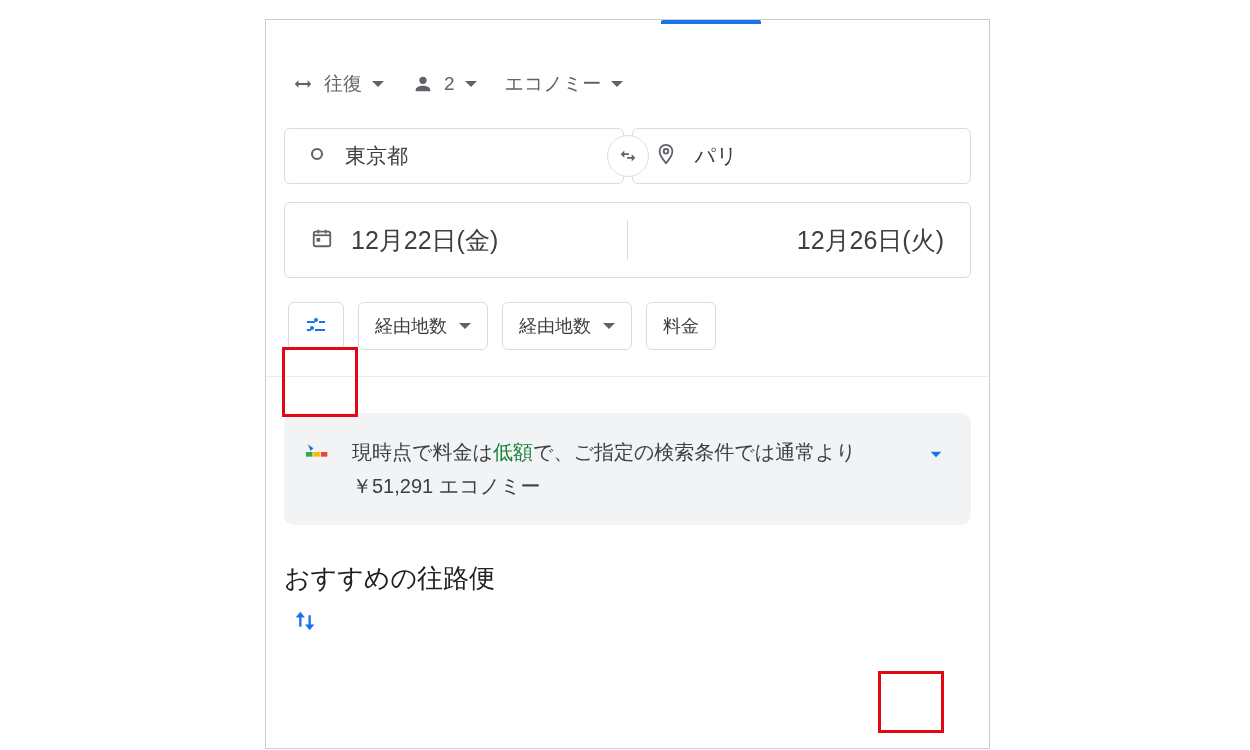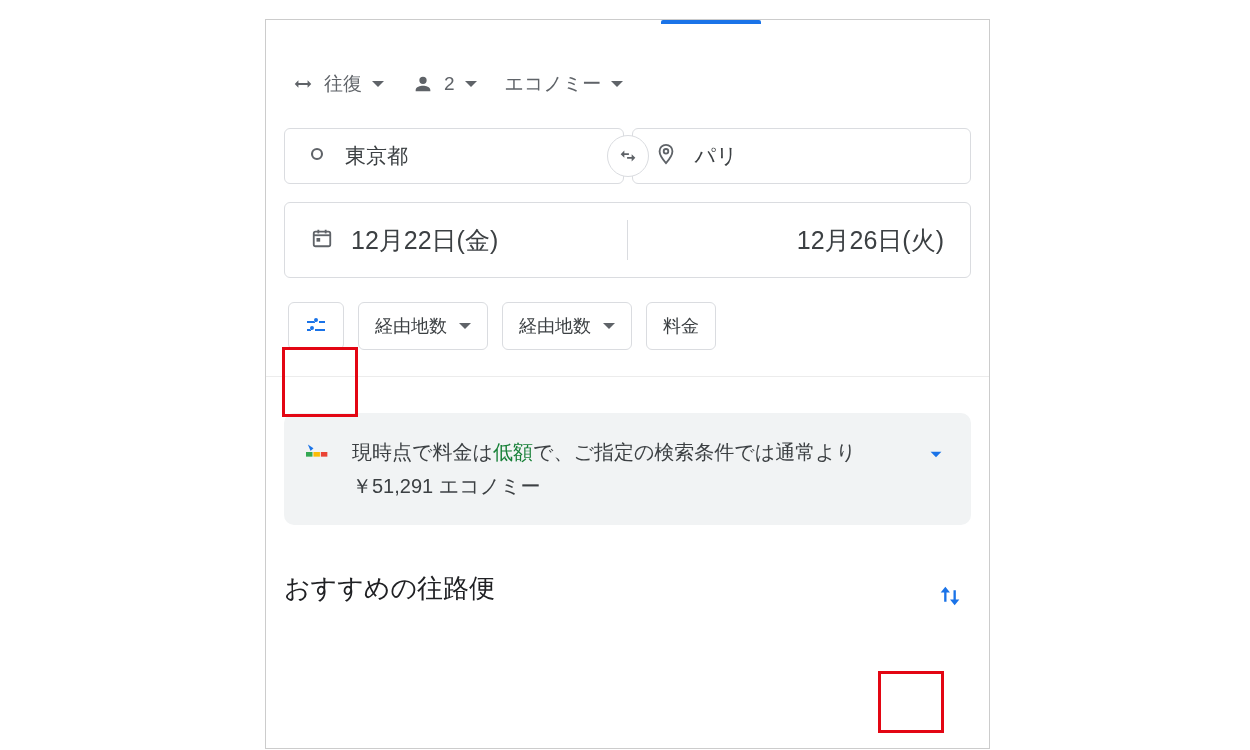--- a/index.html
+++ b/index.html
@@ -24,21 +24,21 @@
     .filters { display: flex; align-items: flex-end; gap: 14px; padding: 24px 18px 26px 22px; overflow: hidden; white-space: nowrap; }
     .filter-icon-btn { width: 56px; height: 48px; border: 1px solid #dadce0; border-radius: 6px; display: flex; align-items: center; justify-content: center; cursor: pointer; flex: 0 0 auto; }
     .chip { height: 48px; border: 1px solid #dadce0; border-radius: 6px; display: flex; align-items: center; padding: 0 16px; gap: 12px; font-size: 18px; color: #3c4043; cursor: pointer; flex: 0 0 auto; }
     .chip .caret { border-top-color: #5f6368; }
     .divider { height: 1px; background: #ececec; margin: 0; }
     .price-card { margin: 36px 18px 0 18px; background: #f1f3f4; border-radius: 10px; padding: 22px 22px 22px 22px; display: flex; gap: 20px; align-items: flex-start; cursor: pointer; }
     .price-badge { width: 26px; height: 26px; flex: 0 0 auto; display: flex; align-items: center; justify-content: center; margin-top: 4px; position: relative; }
     .price-text { font-size: 20px; color: #3c4043; line-height: 1.7; flex: 1; }
     .price-green { color: #188038; }
     .expand-caret { flex: 0 0 auto; margin-top: 6px; }
-    .section-header { display: flex; align-items: flex-start; justify-content: space-between; margin: 46px 18px 0 18px; }
+    .section-header { display: flex; align-items: flex-start; justify-content: space-between; margin: 36px 18px 0 18px; flex-direction: column; }
     .section-title { font-size: 26px; color: #202124; font-weight: 400; }
     .section-sub { font-size: 15px; color: #70757a; margin-top: 6px; display: flex; align-items: center; gap: 6px; }
     .sort-btn { width: 42px; height: 42px; display: flex; align-items: center; justify-content: center; cursor: pointer; margin-top: 4px; }
     .redbox { position: absolute; border: 3px solid #e30613; pointer-events: none; z-index: 5; }
     .redbox.a { left: 282px; top: 328px; width: 76px; height: 70px; }
     .redbox.b { left: 878px; top: 652px; width: 66px; height: 62px; }
     .gray-icon { fill: #5f6368; }
   </style>
 </head>
 <body>

